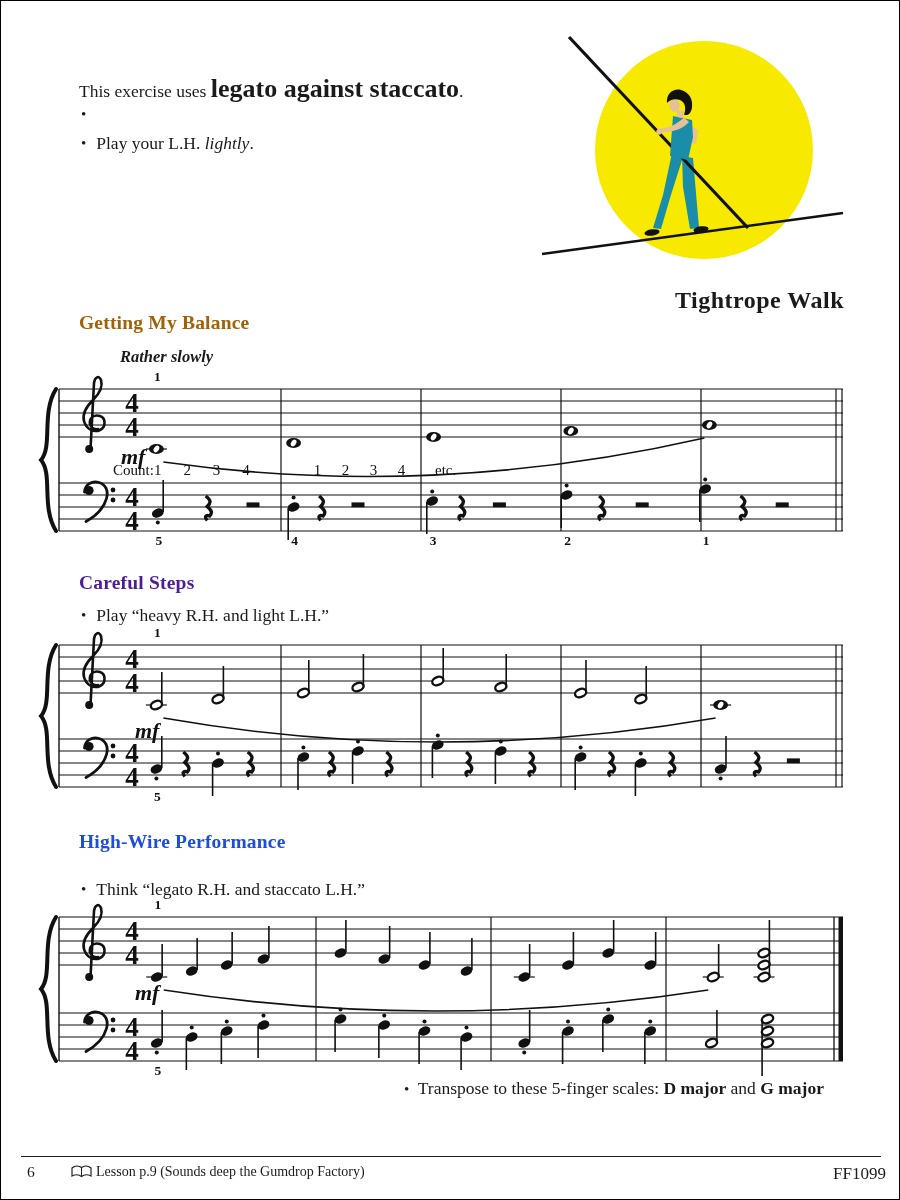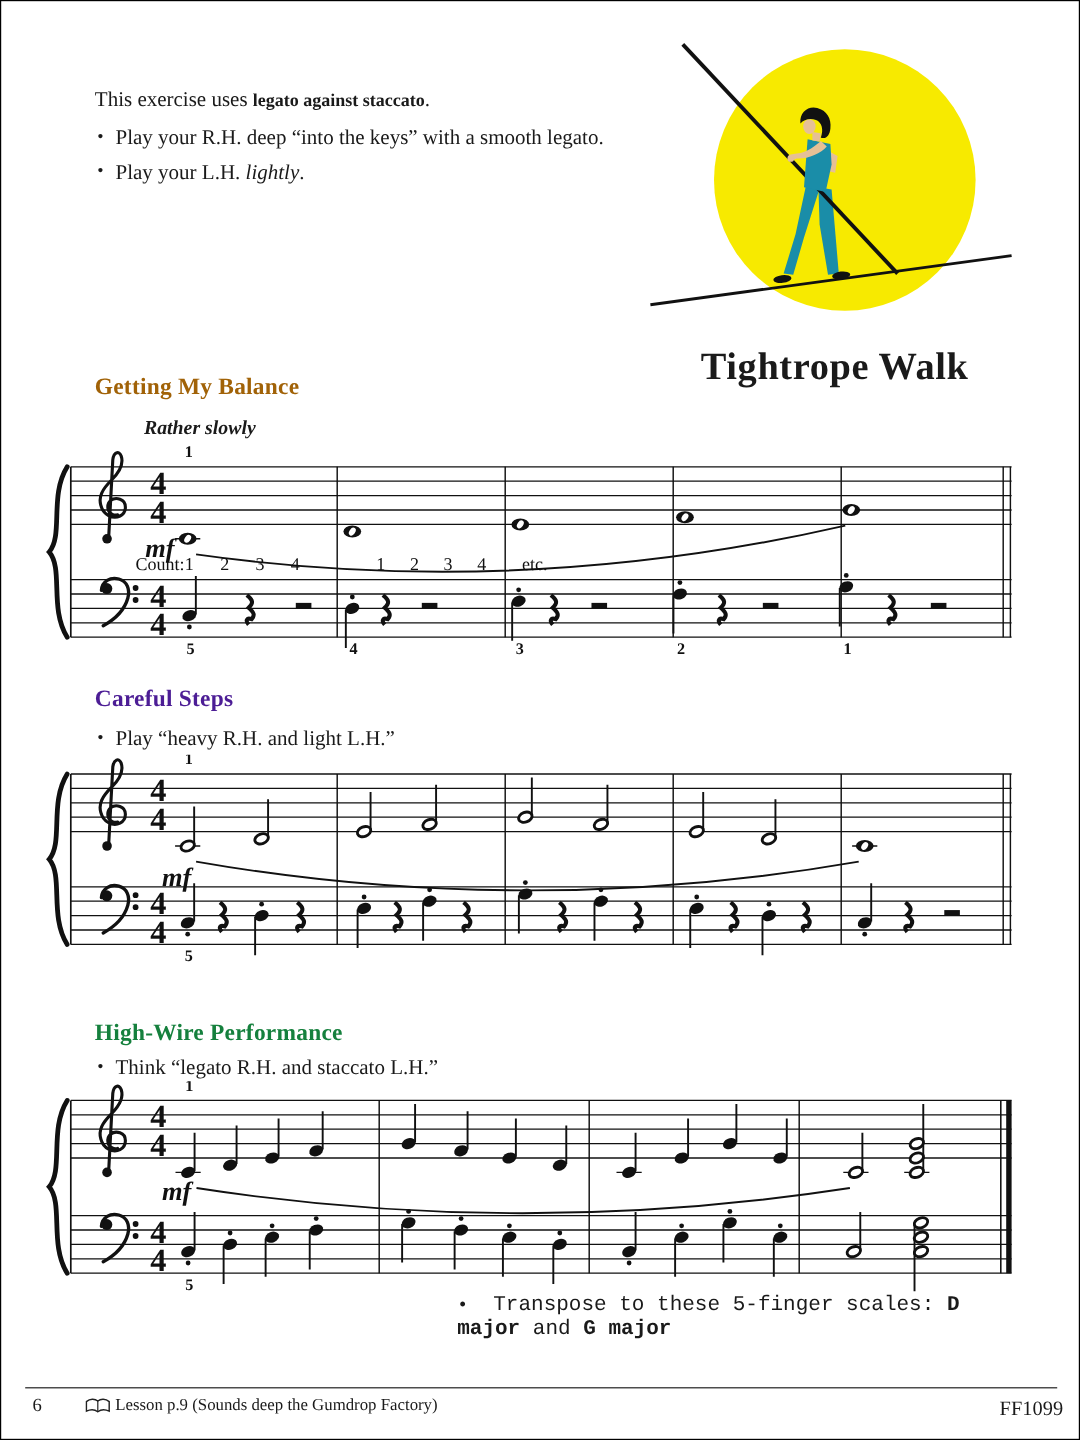--- a/index.html
+++ b/index.html
@@ -1,46 +1,45 @@
 <!DOCTYPE html>
 <html><head>
 <meta charset="utf-8">
 <style>
   html,body{margin:0;padding:0;background:#888;}
   #page{position:relative;width:900px;height:1200px;background:#ffffff;
         border:1px solid #000;box-sizing:border-box;overflow:hidden;
         font-family:"Liberation Serif",serif;color:#1a1a1a;}
   .abs{position:absolute;}
   .body-text{font-size:17.5px;line-height:1.35;}
-  .big-bold{font-weight:bold;font-size:15px;text-align:center;}
+  .big-bold{font-weight:bold;font-size:26px;text-align:center;}
   .bullet-row{display:flex;gap:10px;font-size:17.5px;}
   .bm{font-size:15px;padding-top:2px;}
   .ital{font-style:italic;}
   .bold{font-weight:bold;}
   .section-heading{font-weight:bold;font-size:19.5px;letter-spacing:0.2px;}
   .tempo{font-weight:bold;font-size:16.5px;}
-  #page-title{font-weight:bold;font-size:32px;letter-spacing:0.5px;text-align:left;width:260px;}
-  #transpose{font-size:17.5px;text-align:left;width:466px;font-family:Liberation Mono, monospace;}
+  #page-title{font-weight:bold;font-size:24px;letter-spacing:0.5px;text-align:right;width:260px;}
+  #transpose{font-size:17.5px;text-align:center;width:466px;}
   #footer-rule{border-top:1.4px solid #222;width:860px;}
   .footer-text{font-size:14px;}
   #page-num{font-size:15.5px;}
   #catalog{font-size:17px;}
   svg{display:block;}
 </style>
 </head>
 <body>
 
 <div id="page">
 
   <div class="abs body-text" style="left:78px;top:70px;width:470px;">
     <span>This exercise uses </span><span class="big-bold">legato against staccato</span><span>.</span>
   </div>
   <div class="abs bullet-row" style="left:80px;top:103px;width:470px;">
     <span class="bm">•</span>
-    <span>Play your R.H. deep “into the keys” with a smooth legato.</span>
   </div>
   <div class="abs bullet-row" style="left:80px;top:132px;width:470px;">
     <span class="bm">•</span>
     <span><span>Play your L.H. </span><span class="ital">lightly</span><span>.</span></span>
   </div>
 
   <svg class="abs" style="left:520px;top:18px;" width="370" height="255" viewBox="520 18 370 255">
     <circle cx="703" cy="149" r="109" fill="#f7ea00"></circle>
     <line x1="541" y1="253" x2="842" y2="212" stroke="#111" stroke-width="2.4"></line>
     <g>
@@ -63,21 +62,21 @@
 
   <div class="abs section-heading" style="left: 78px; top: 311px; color: #a16207;">Getting My Balance</div>
   <div class="abs tempo" style="left:119px;top:346px;font-style:italic;">Rather slowly</div>
 
   <div class="abs section-heading" style="left: 78px; top: 571px; color: #4c1d95;">Careful Steps</div>
   <div class="abs bullet-row" style="left:80px;top:604px;width:470px;">
     <span class="bm">•</span>
     <span>Play “heavy R.H. and light L.H.”</span>
   </div>
 
-  <div class="abs section-heading" style="left: 78px; top: 850px; color: #15803d;">High-Wire Performance</div>
+  <div class="abs section-heading" style="left: 78px; top: 830px; color: #1d4ed8;">High-Wire Performance</div>
   <div class="abs bullet-row" style="left:80px;top:878px;width:470px;">
     <span class="bm">•</span>
     <span>Think “legato R.H. and staccato L.H.”</span>
   </div>
 
   <div id="music-layer">
       <svg width="900" height="198" viewBox="0 358 900 198" style="position:absolute;left:0;top:358px">
         <path d="M 55,388 C 40,412 52,445 40,459 C 52,473 40,506 55,530" stroke="#111" stroke-width="4" fill="none" stroke-linecap="round"></path>
         <line x1="58" y1="388" x2="842" y2="388" stroke="#111" stroke-width="1.1"></line>
         <line x1="58" y1="400" x2="842" y2="400" stroke="#111" stroke-width="1.1"></line>

